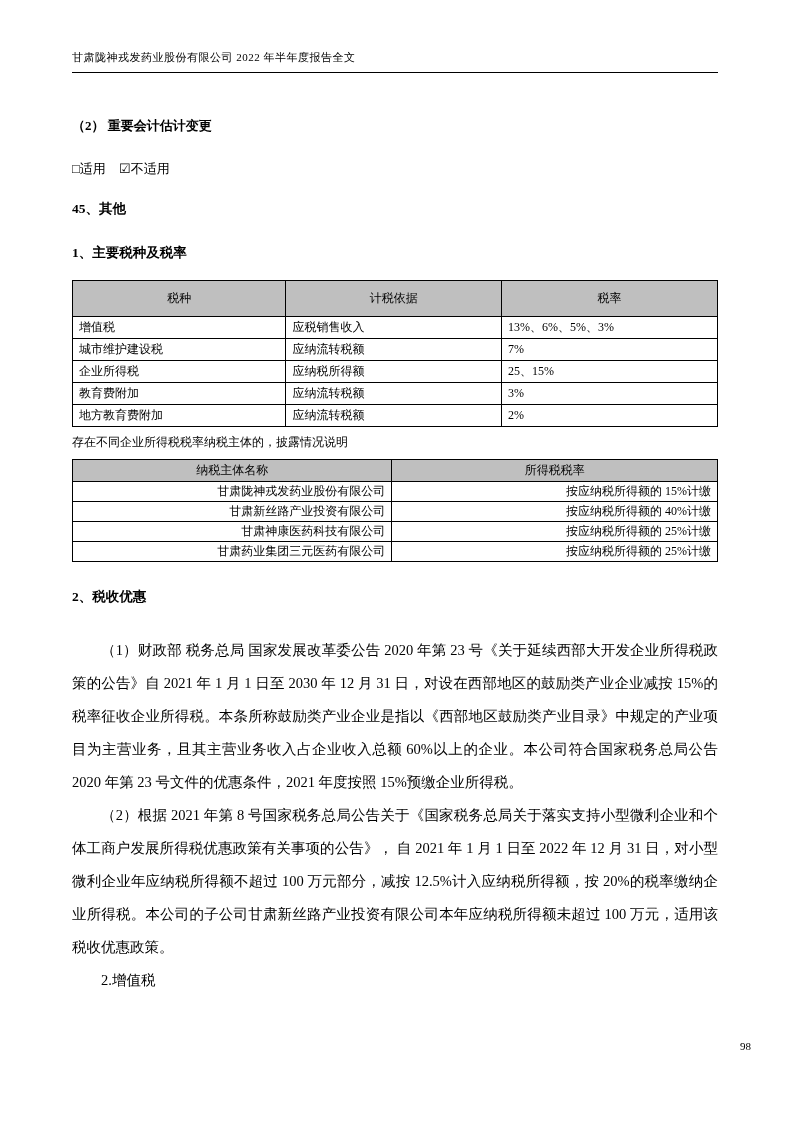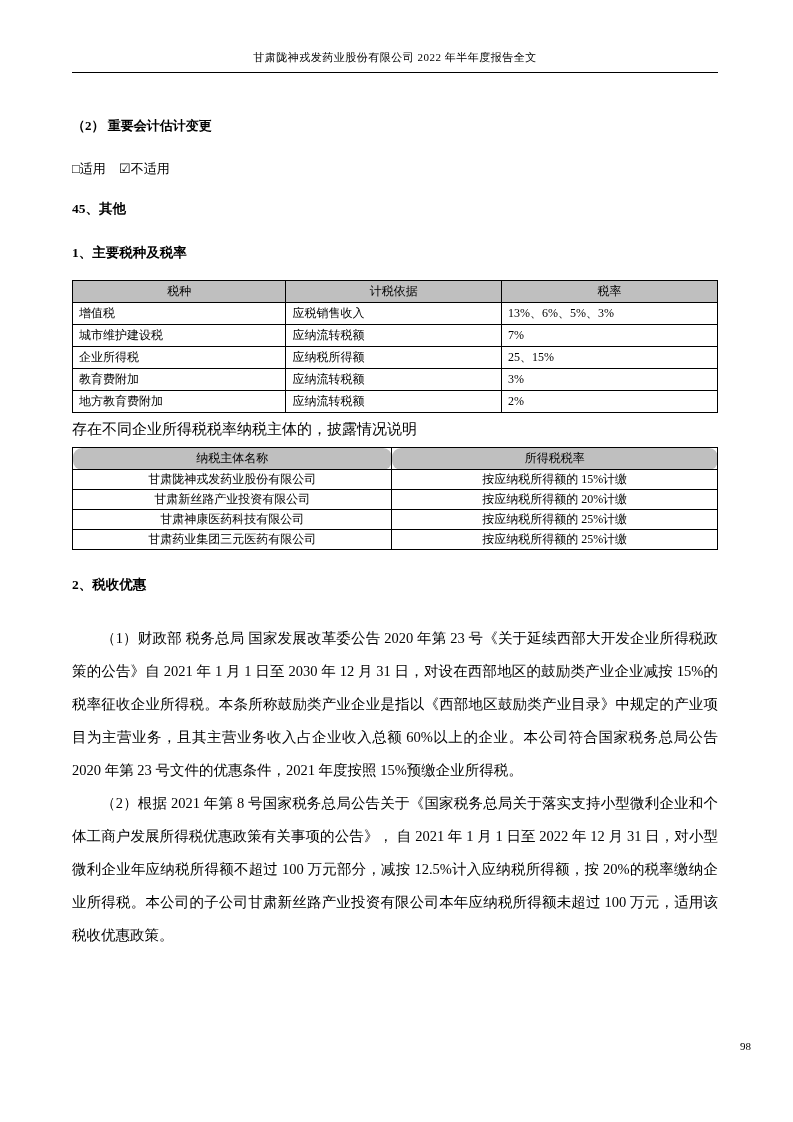--- a/index.html
+++ b/index.html
@@ -10,21 +10,21 @@
     height: 1122px;
     background: #ffffff;
     color: #000000;
     font-family: "Liberation Serif", "DejaVu Serif", serif;
     overflow: hidden;
     margin: 0 auto;
   }
   .content { padding: 50px 75px 0 72px; }
 
   .doc-header {
-    text-align: center;
+    text-align: left;
     font-size: 11px;
     letter-spacing: 0.5px;
     padding-bottom: 7px;
     border-bottom: 1px solid #000;
   }
 
   .h-small { font-size: 13px; font-weight: bold; margin-top: 44px; }
   .applicability { font-size: 13px; margin-top: 25px; }
   .applicability span { margin-right: 10px; }
   .h-other { font-size: 13.5px; font-weight: bold; margin-top: 22px; }
@@ -37,27 +37,27 @@
     font-size: 12px;
     table-layout: fixed;
   }
   .tbl1 { margin-top: 18px; }
   .tbl2 { margin-top: 8px; }
   th, td { border: 1px solid #000; padding: 2px 6px; vertical-align: middle; }
   th {
     background: #bfbfbf;
     font-weight: normal;
     text-align: center;
-    height: 22px;
+    height: 36px;
   }
   .tbl1 td { height: 20px; text-align: left; border-radius: 7px; }
-  .tbl2 th { height: 20px; border-radius: 9px; }
-  .tbl2 td { height: 17px; padding: 1px 6px; text-align: center; }
+  .tbl2 th { height: 20px; }
+  .tbl2 td { height: 17px; padding: 1px 6px; text-align: right; }
 
-  .note { font-size: 15px; margin-top: 7px; }
+  .note { font-size: 12px; margin-top: 7px; }
 
   .bodytext { margin-top: 28px; }
   .bodytext p {
     font-size: 14.5px;
     line-height: 33px;
     text-indent: 2em;
     text-align: justify;
   }
 
   .page-number {
@@ -144,36 +144,37 @@
           <th>所得税税率</th>
         </tr>
       </thead>
       <tbody>
         <tr>
           <td>甘肃陇神戎发药业股份有限公司</td>
           <td>按应纳税所得额的 15%计缴</td>
         </tr>
         <tr>
           <td>甘肃新丝路产业投资有限公司</td>
-          <td>按应纳税所得额的 20%计缴</td>
+          <td>按应纳税所得额的 40%计缴</td>
         </tr>
         <tr>
           <td>甘肃神康医药科技有限公司</td>
           <td>按应纳税所得额的 25%计缴</td>
         </tr>
         <tr>
           <td>甘肃药业集团三元医药有限公司</td>
           <td>按应纳税所得额的 25%计缴</td>
         </tr>
       </tbody>
     </table>
 
     <div class="h-sub">2、税收优惠</div>
 
     <div class="bodytext">
       <p>（1）财政部 税务总局 国家发展改革委公告 2020 年第 23 号《关于延续西部大开发企业所得税政策的公告》自 2021 年 1 月 1 日至 2030 年 12 月 31 日，对设在西部地区的鼓励类产业企业减按 15%的税率征收企业所得税。本条所称鼓励类产业企业是指以《西部地区鼓励类产业目录》中规定的产业项目为主营业务，且其主营业务收入占企业收入总额 60%以上的企业。本公司符合国家税务总局公告 2020 年第 23 号文件的优惠条件，2021 年度按照 15%预缴企业所得税。</p>
       <p>（2）根据 2021 年第 8 号国家税务总局公告关于《国家税务总局关于落实支持小型微利企业和个体工商户发展所得税优惠政策有关事项的公告》， 自 2021 年 1 月 1 日至 2022 年 12 月 31 日，对小型微利企业年应纳税所得额不超过 100 万元部分，减按 12.5%计入应纳税所得额，按 20%的税率缴纳企业所得税。本公司的子公司甘肃新丝路产业投资有限公司本年应纳税所得额未超过 100 万元，适用该税收优惠政策。</p>
+      <p>2.增值税</p>
     </div>
 
   </div>
 
   <div class="page-number">98</div>
 </div>
 
 </body></html>

